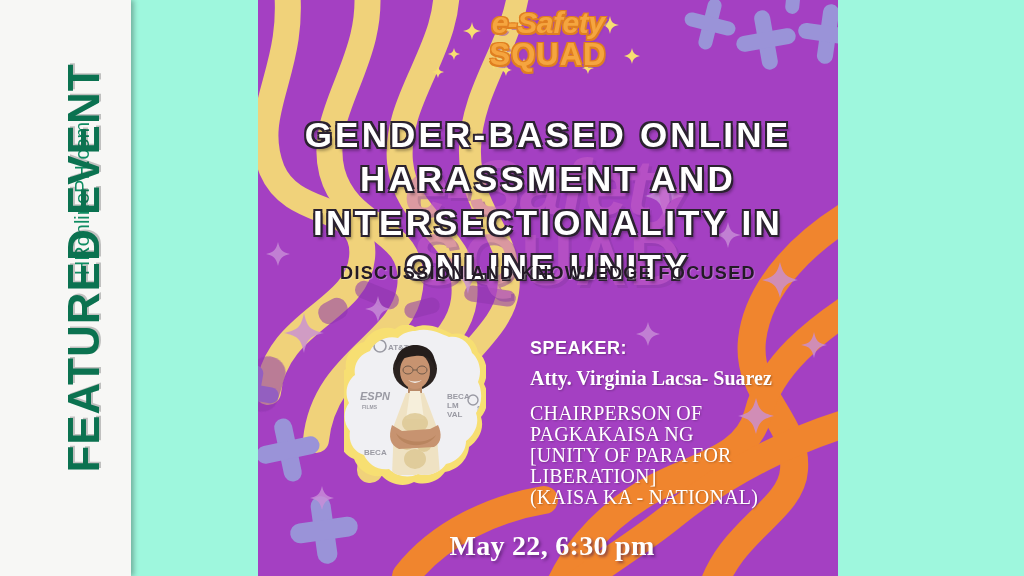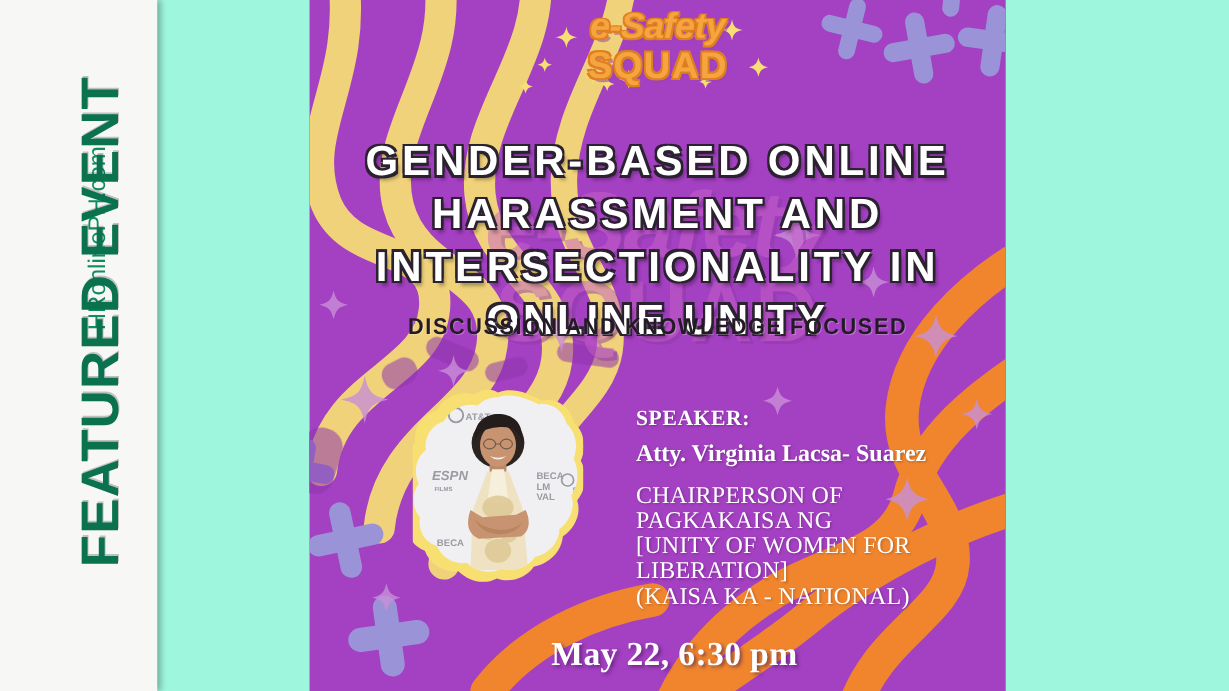--- a/index.html
+++ b/index.html
@@ -128,40 +128,40 @@
   }
   #speaker-photo-wrap svg{ position:absolute; left:0; top:0; }
 
   
   #speaker-block{
     position:absolute; left:272px; top:338px; width:300px; z-index:8;
     color:#ffffff;
   }
   #speaker-label{
     font-size:18px; font-weight:bold;
-    font-family:Liberation Serif, serif;
+    font-family:Liberation Sans, sans-serif;
     letter-spacing:.5px;
     text-shadow:1px 1px 2px rgba(0,0,0,.3);
   }
   #speaker-name{
     font-size:20px; font-weight:bold;
     font-family:"Liberation Serif", serif;
     margin-top:8px;
     text-shadow:1px 1px 2px rgba(0,0,0,.3);
   }
   #speaker-title{
     margin-top:13px;
     font-family:"Liberation Serif", serif;
     font-size:20px; line-height:21px; letter-spacing:.2px;
     text-shadow:1px 1px 2px rgba(0,0,0,.25);
   }
 
   
   #event-date{
-    position:absolute; left:14px; top:530px; width:580px;
+    position:absolute; left:4px; top:530px; width:580px;
     text-align:center; z-index:8;
     font-family:"Liberation Serif", serif;
     font-size:28px; font-weight:bold; color:#ffffff;
     letter-spacing:.3px;
     text-shadow:2px 2px 3px rgba(60,20,80,.55);
   }
 </style>
 </head>
 <body>
 
@@ -363,19 +363,19 @@
         </g>
       </g>
     </svg>
   </div>
 
   <div id="speaker-block">
     <div id="speaker-label">SPEAKER:</div>
     <div id="speaker-name">Atty. Virginia Lacsa- Suarez</div>
     <div id="speaker-title">
       <div>CHAIRPERSON OF PAGKAKAISA NG</div>
-      <div>[UNITY OF WOMEN FOR LIBERATION]</div>
+      <div>[UNITY OF PARA FOR LIBERATION]</div>
       <div> (KAISA KA - NATIONAL)</div>
     </div>
   </div>
 
   <div id="event-date">May 22, 6:30 pm</div>
 </div>
 
 </body></html>

